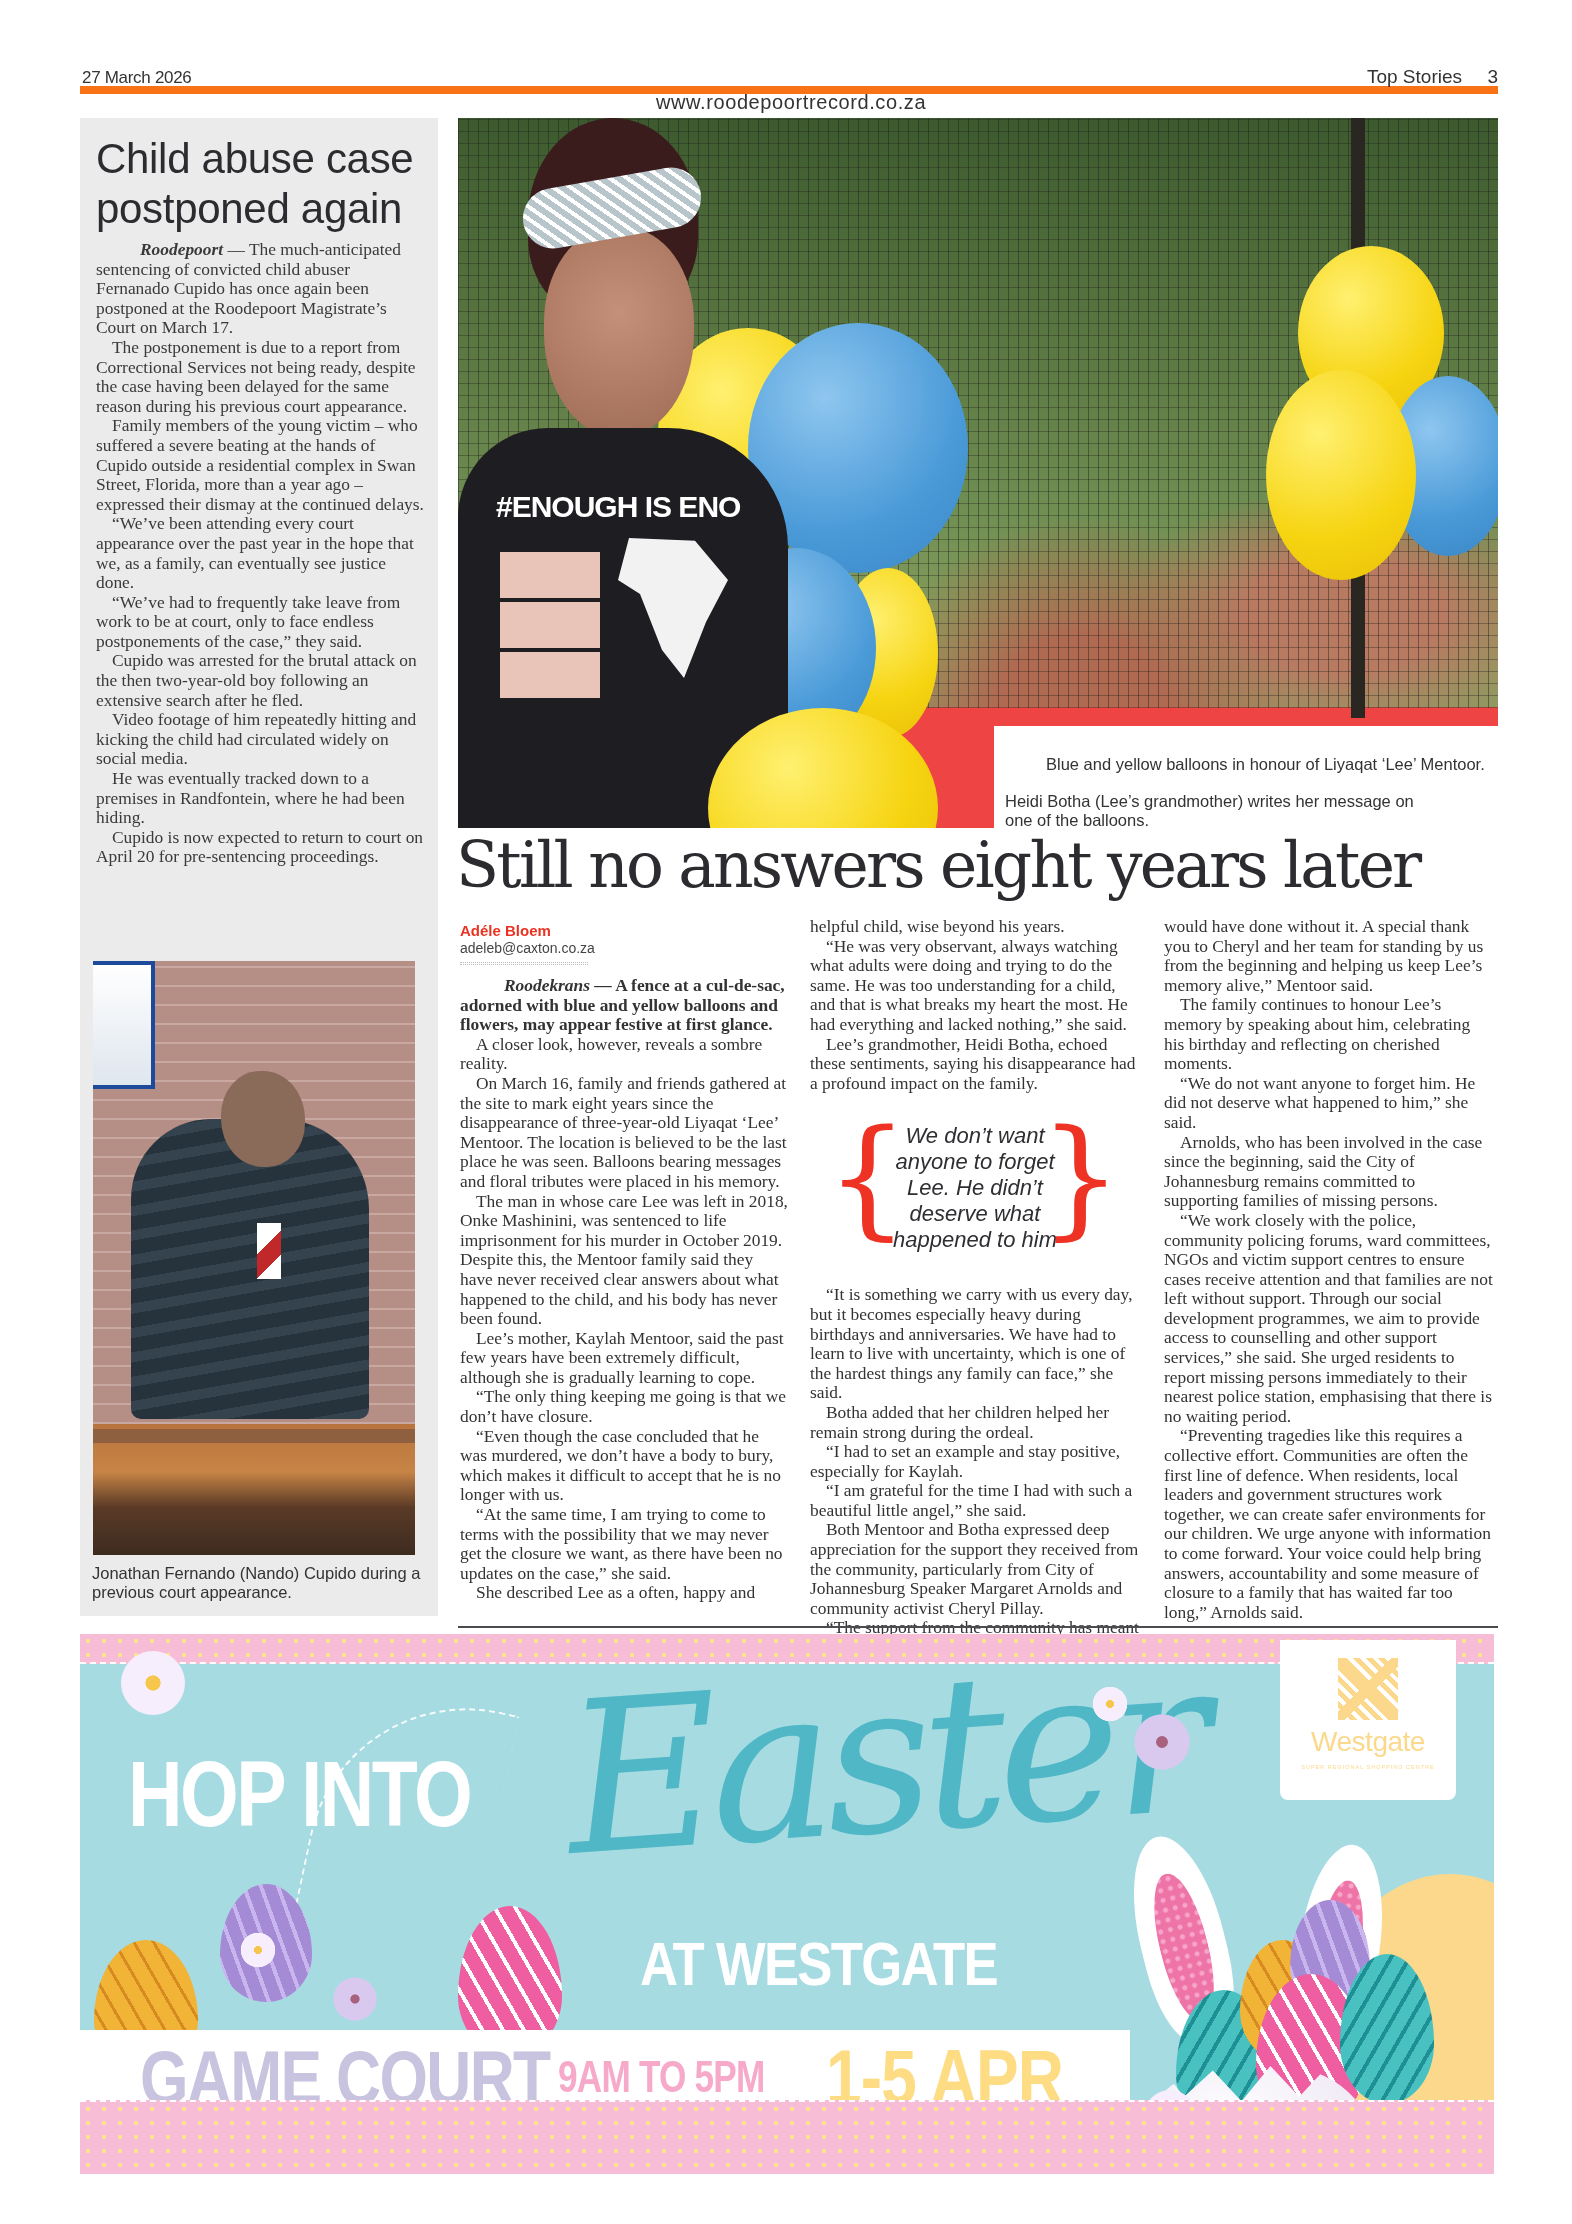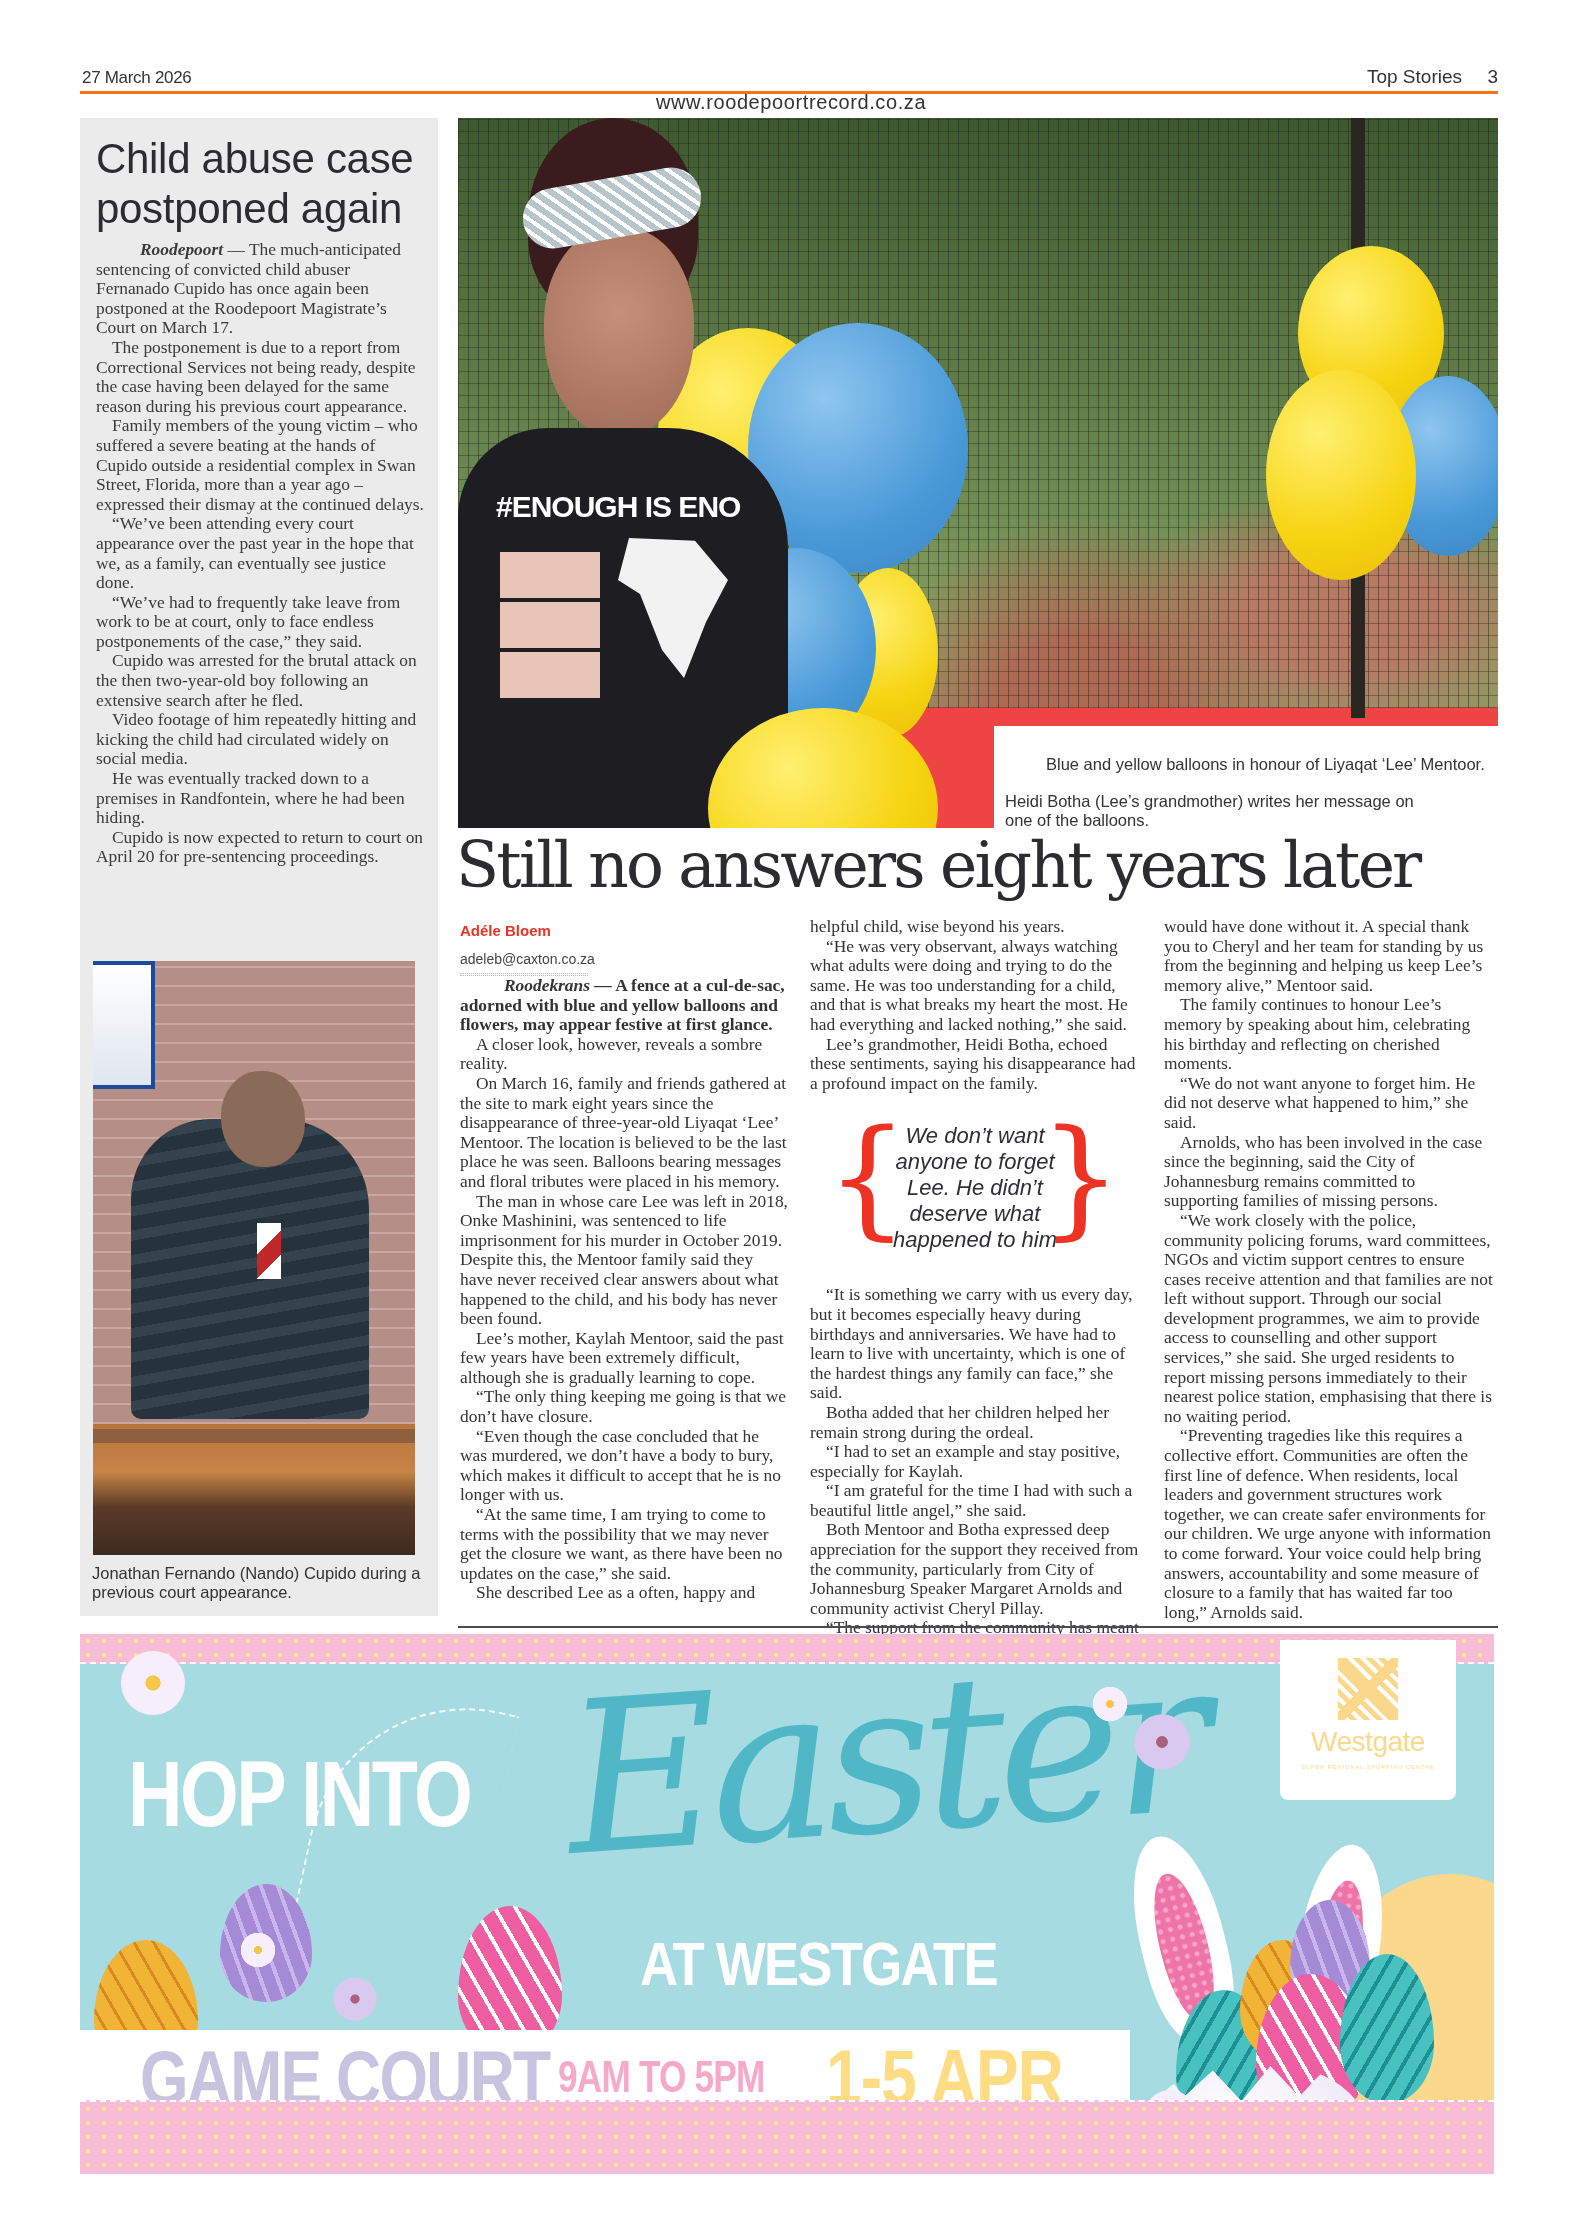--- a/index.html
+++ b/index.html
@@ -1,19 +1,19 @@
 <!DOCTYPE html>
 <html><head>
 <meta charset="utf-8">
 <style>
   * { box-sizing: border-box; margin: 0; padding: 0; }
   html, body { width: 1572px; height: 2224px; background: #ffffff; overflow: hidden; }
   body { position: relative; font-family: "Liberation Serif", serif; color: #2a2a2e; }
 
-  .header { position: absolute; left: 80px; top: 62px; width: 1418px; height: 32px; border-bottom: 3px solid #f97316; }
+  .header { position: absolute; left: 80px; top: 62px; width: 1418px; height: 32px; border-bottom: 8px solid #f97316; }
   .header .date { position: absolute; left: 2px; top: 6px; font-family: "Liberation Sans", sans-serif; font-size: 17px; letter-spacing: -0.3px; color: #333; }
   .header .url { position: absolute; left: 576px; top: 3px; font-family: "Liberation Sans", sans-serif; font-size: 20px; color: #333; letter-spacing: 0.6px; margin-top: 26px; }
   .header .section { position: absolute; right: 36px; top: 4px; font-family: "Liberation Sans", sans-serif; font-size: 19px; color: #333; }
   .header .pageno { position: absolute; right: 0px; top: 4px; font-family: "Liberation Sans", sans-serif; font-size: 19px; color: #333; }
 
   
   .sidebar { position: absolute; left: 80px; top: 118px; width: 358px; height: 1498px; background: #ebebeb; }
   .sidebar h2 { position: absolute; left: 16px; top: 16px; width: 330px; font-family: "Liberation Sans", sans-serif; font-weight: normal; font-size: 42px; line-height: 50px; color: #2b2b30; letter-spacing: -0.3px; }
   .sidebar .body { position: absolute; left: 16px; top: 122px; width: 328px; font-size: 17.4px; line-height: 19.6px; color: #3a3a3a; }
   .body p { text-indent: 16px; }
@@ -55,21 +55,21 @@
   .woman .photos { position: absolute; left: 42px; top: 430px; width: 100px; height: 150px; background: repeating-linear-gradient(0deg, #e9c4b8 0 46px, #1e1e22 46px 50px); }
   .main-photo .caption1 { position: absolute; left: 588px; top: 637px; font-family: "Liberation Sans", sans-serif; font-size: 16.5px; color: #333; white-space: nowrap; }
   .main-photo .caption2 { position: absolute; left: 547px; top: 674px; width: 420px; font-family: "Liberation Sans", sans-serif; font-size: 16.5px; line-height: 19px; color: #333; }
   .capbox { position: absolute; left: 536px; top: 608px; width: 504px; height: 102px; background: #ffffff; }
 
   
   .headline { position: absolute; left: 456px; top: 828px; width: 1050px; font-family: "DejaVu Serif", serif; font-weight: normal; font-size: 63px; line-height: 76px; letter-spacing: -2.8px; color: #2b2b30; white-space: nowrap; }
 
   .byline { position: absolute; left: 460px; top: 922px; width: 270px; font-family: "Liberation Sans", sans-serif; }
   .byline .name { font-weight: bold; font-size: 15px; color: #ea3323; }
-  .byline .email { font-size: 14px; color: #444; margin-top: 12px; }
+  .byline .email { font-size: 14px; color: #444; margin-top: 1px; }
   .byline .rule { margin-top: 6px; height: 3px; width: 128px; border-top: 1px dotted #bbb; border-bottom: 1px dotted #bbb; }
 
   .col { position: absolute; font-size: 17.4px; line-height: 19.6px; color: #333; }
   .col1 { left: 460px; top: 976px; width: 330px; }
   .col2 { left: 810px; top: 917px; width: 330px; }
   .col3 { left: 1164px; top: 917px; width: 330px; }
   .lede { font-weight: bold; }
 
   .pullquote { position: relative; height: 150px; margin: 20px 0 22px 0; }
   .pullquote .brace { position: absolute; top: -6px; font-family: "DejaVu Serif", serif; font-size: 130px; line-height: 140px; color: #ee3325; font-weight: normal; }

